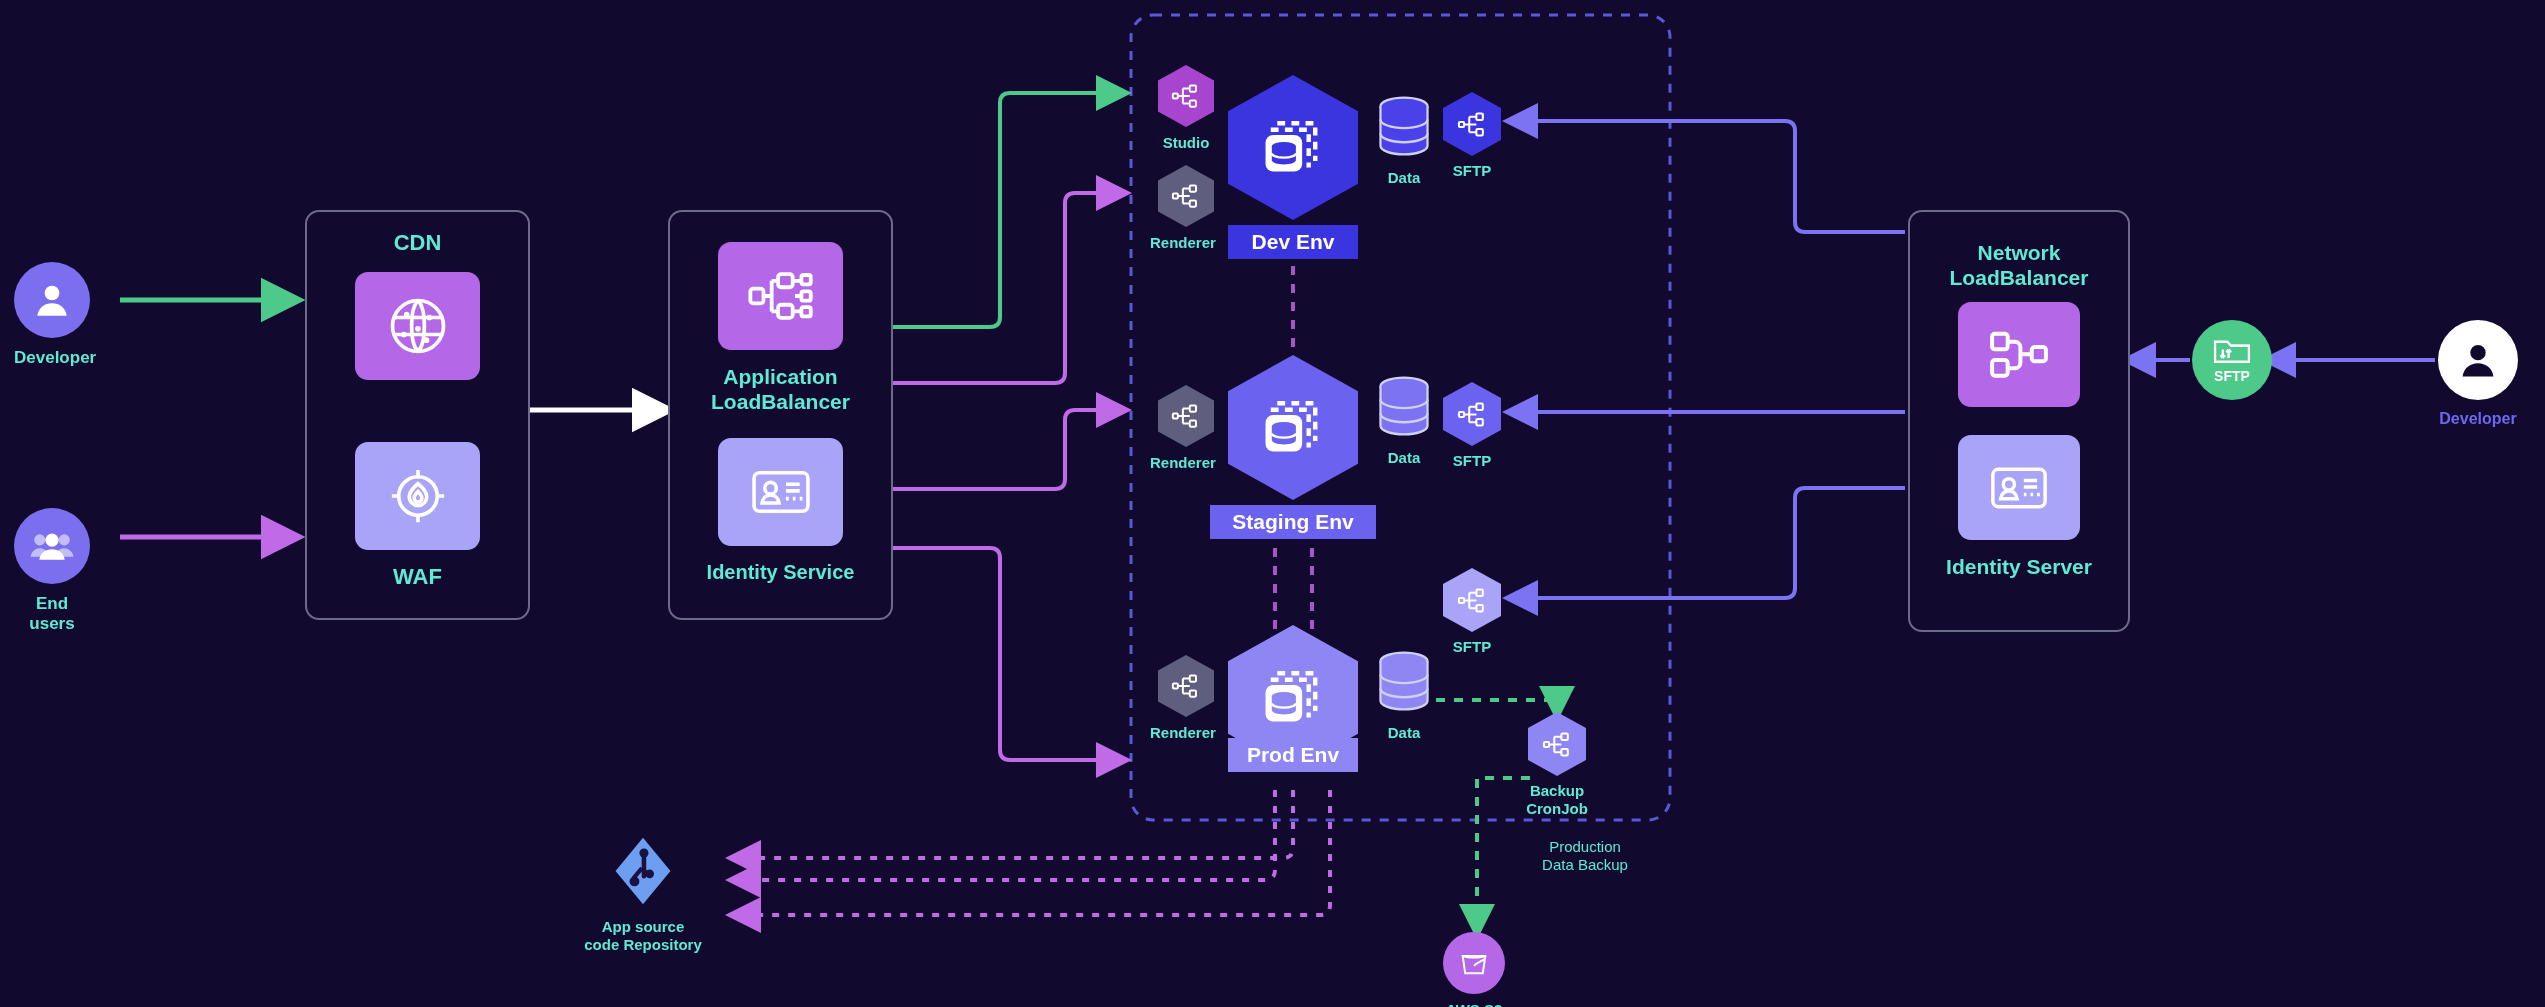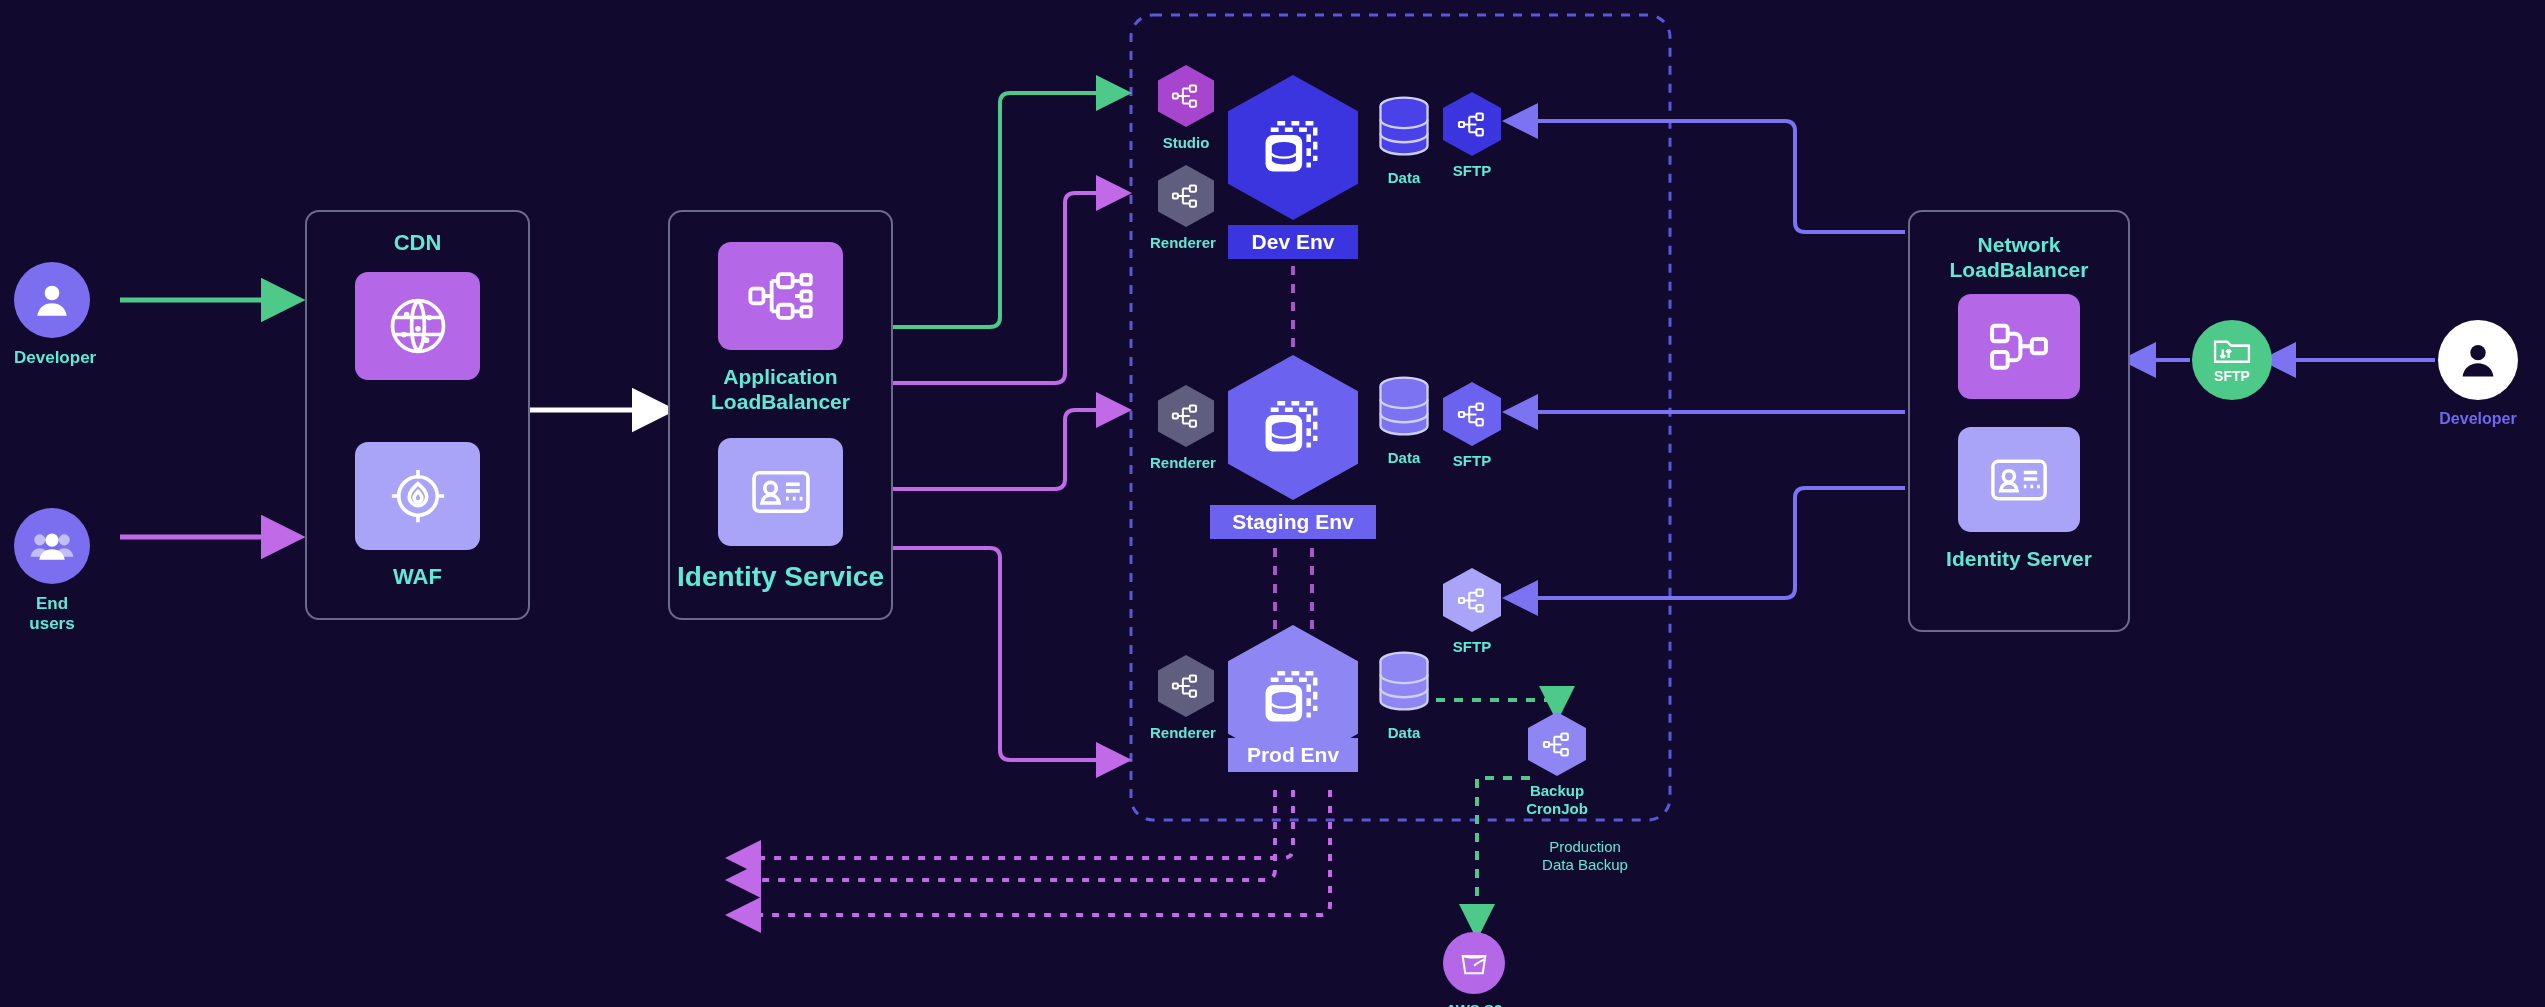--- a/index.html
+++ b/index.html
@@ -178,21 +178,21 @@
     <div class="lbl caption" style="font-size:21px; margin-top:14px;">Application
 LoadBalancer</div>
     <div class="tile periwinkle" style="width:125px; height:108px; margin-top:24px;">
       <svg width="66" height="66" viewBox="0 0 24 24" fill="none" stroke="#fff" stroke-width="1.3">
         <rect x="2.2" y="5" width="19.6" height="14" rx="2"></rect>
         <circle cx="8.2" cy="10.6" r="2.1"></circle>
         <path d="M5.1 16c.3-1.9 1.6-2.9 3.1-2.9s2.8 1 3.1 2.9z"></path>
         <path d="M13.8 9.2h5M13.8 11.6h5M13.8 14.4h1M16.3 14.4h1M18.8 14.4h1"></path>
       </svg>
     </div>
-    <div class="caption" style="font-size:28px; margin-top:14px;">Identity Service</div>
+    <div class="caption" style="font-size:20px; margin-top:14px;">Identity Service</div>
   </div>
 
   <div class="node" style="left:1158px; top:65px;">
     <div class="hex violet" style="width:56px; height:62px;">
       <svg width="30" height="30" viewBox="0 0 24 24" fill="none" stroke="#fff" stroke-width="1.6">
         <rect x="1.5" y="10" width="4" height="4" rx=".8"></rect>
         <rect x="15" y="3.5" width="5" height="5" rx=".9"></rect>
         <rect x="15" y="15.5" width="5" height="5" rx=".9"></rect>
         <path d="M5.5 12h4M9.5 6h0M9.5 6v12M9.5 6h5.5M9.5 18H15M9.5 12H15"></path>
       </svg>
@@ -344,21 +344,21 @@
         <path d="M5.5 12h4M9.5 6v12M9.5 6h5.5M9.5 18H15M9.5 12H15"></path>
       </svg>
     </div>
     <div class="lbl caption small" style="margin-top:6px; width:110px; margin-left:-26px;">Backup
 CronJob</div>
   </div>
 
   <div class="node lbl caption small" style="left:1495px; top:838px; width:180px; font-weight:400;">Production
 Data Backup</div>
 
-  <div class="node panel" style="left:1908px; top:210px; width:222px; height:422px; padding-top:20px;">
+  <div class="node panel" style="left:1908px; top:210px; width:222px; height:422px; padding-top:28px;">
     <div class="lbl caption" style="font-size:21px;">Network
 LoadBalancer</div>
     <div class="tile violet" style="width:122px; height:105px; margin-top:12px;">
       <svg width="68" height="68" viewBox="0 0 24 24" fill="none" stroke="#fff" stroke-width="1.4">
         <rect x="2.5" y="4.5" width="5.5" height="5.5" rx="1"></rect>
         <rect x="2.5" y="13.8" width="5.5" height="5.5" rx="1"></rect>
         <rect x="16.5" y="9.2" width="5" height="5" rx="1"></rect>
         <path d="M8 7.3h2.5a2 2 0 012 2v5.4a2 2 0 01-2 2H8M12.5 11.7h4"></path>
       </svg>
     </div>
@@ -387,20 +387,35 @@
   <div class="node" style="left:2438px; top:320px;">
     <div class="avatar white" style="width:80px; height:80px;">
       <svg width="44" height="44" viewBox="0 0 24 24" fill="#120a2e">
         <circle cx="12" cy="8" r="4.2"></circle>
         <path d="M3.6 21c.6-4.6 4.2-7.2 8.4-7.2s7.8 2.6 8.4 7.2z"></path>
       </svg>
     </div>
     <div class="caption blue" style="margin-top:9px; width:80px; font-size:16px;">Developer</div>
   </div>
 
+  <div class="node" style="left:612px; top:835px;">
+    <svg width="62" height="72" viewBox="0 0 32 38">
+      <path d="M16 1.5 30.5 19 16 36.5 1.5 19z" fill="#6d9ef0"></path>
+      <g fill="#1a1240">
+        <circle cx="16.5" cy="9.5" r="2.4"></circle>
+        <circle cx="11.5" cy="24.5" r="2.6"></circle>
+        <circle cx="19.5" cy="20.5" r="2.3"></circle>
+        <rect x="15.3" y="10" width="2.4" height="13" rx="1.2"></rect>
+        <path d="M16.3 17.5l3.6 2.2-1.1 2-3.6-2.2z"></path>
+        <path d="M16.3 18.2l-4.4 5.2-1.7-1.4 4.4-5.2z"></path>
+      </g>
+    </svg>
+    <div class="lbl caption small" style="margin-top:7px; width:150px; margin-left:-44px;">App source
+code Repository</div>
+  </div>
 
   <div class="node" style="left:1443px; top:932px;">
     <div class="avatar" style="width:62px; height:62px; background:#b468e8;">
       <svg width="34" height="34" viewBox="0 0 24 24" fill="none" stroke="#fff" stroke-width="1.4">
         <path d="M4 7h16l-1.8 12.2H5.8z"></path>
         <path d="M4 7c2.8 1.6 13.2 1.6 16 0"></path>
         <path d="M19.3 9.5c-2.6 1.3-5.2 2.6-7.3 4.5"></path>
       </svg>
     </div>
     <div class="caption small" style="margin-top:7px; width:62px;">AWS S3</div>

